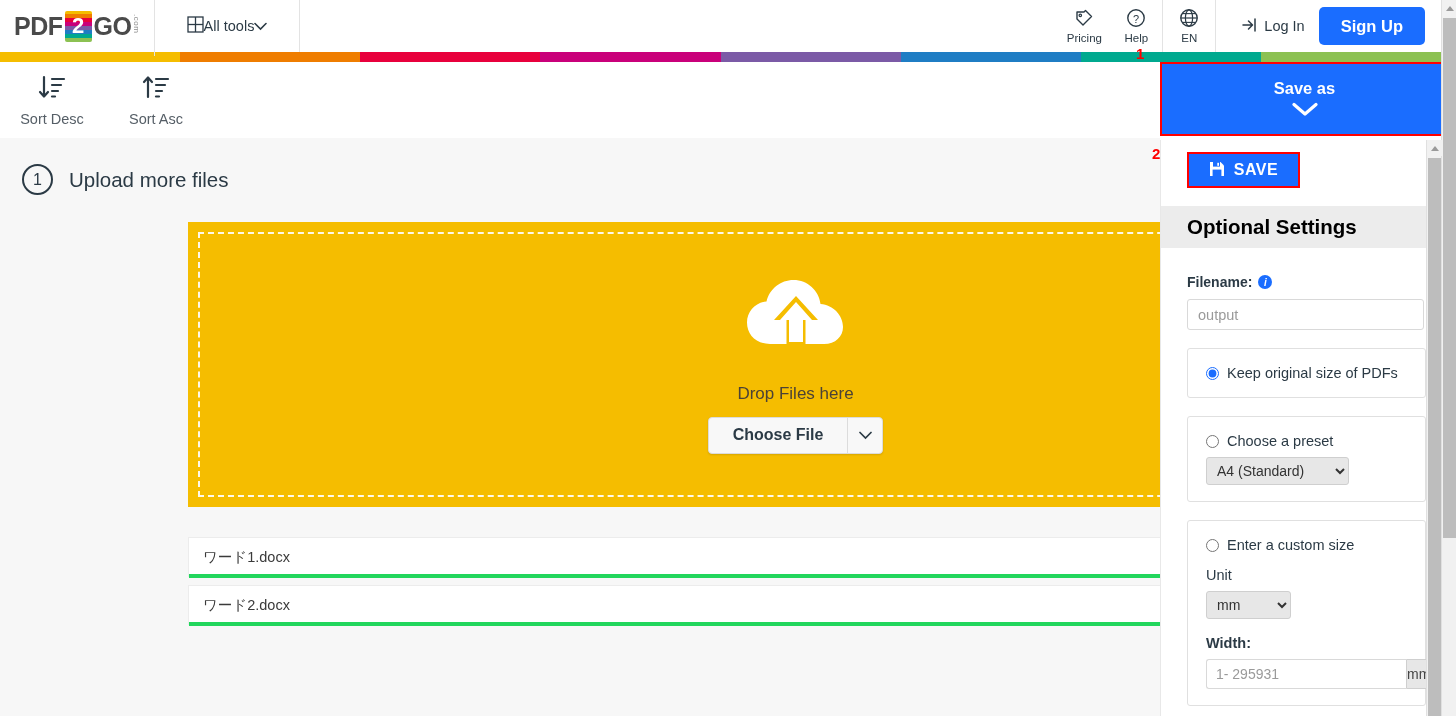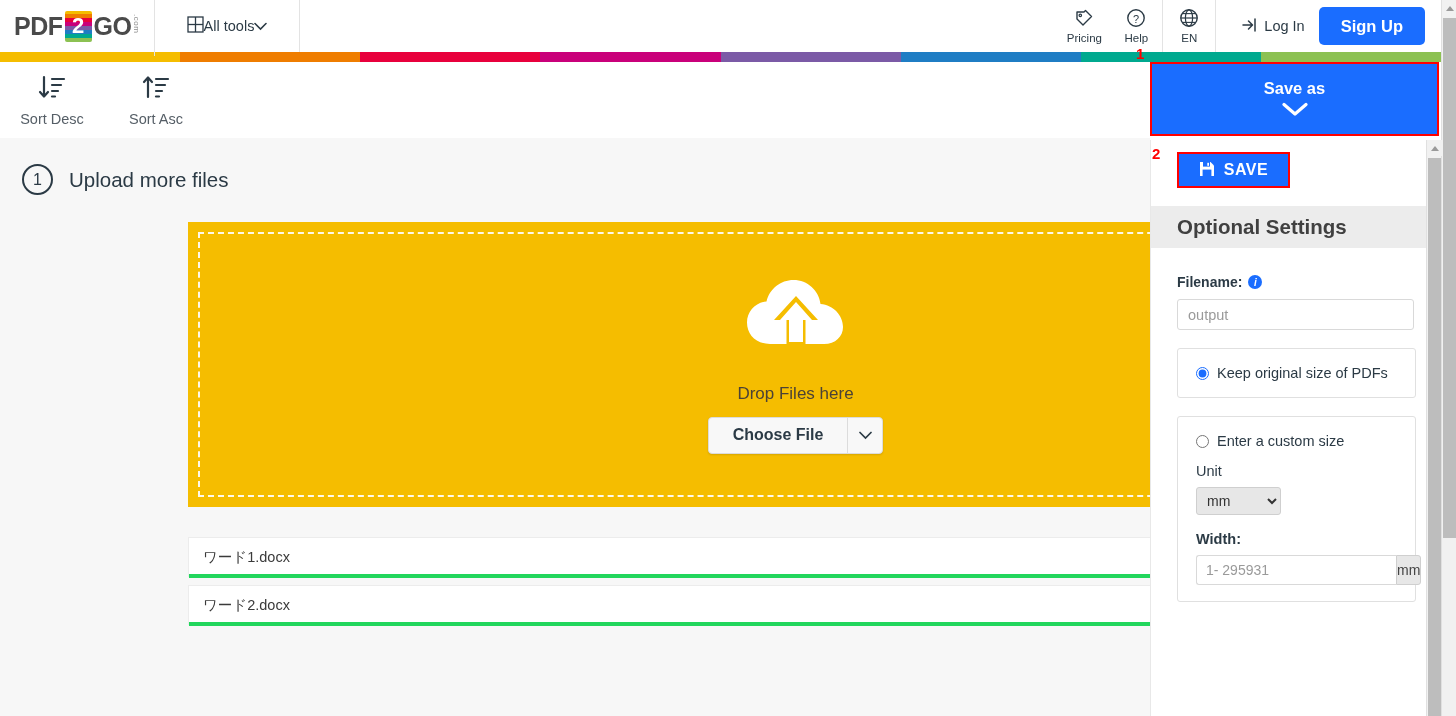--- a/index.html
+++ b/index.html
@@ -133,21 +133,21 @@
     font-size: 14px; color: #777; background: #f2f2f2; padding: 3px 8px;
     border-radius: 3px; margin-right: 8px;
   }
   .file-act {
     width: 26px; height: 26px; display: flex; align-items: center; justify-content: center;
     cursor: pointer;
   }
 
   
   .rpanel {
-    position: absolute; top: 58px; right: 15px; width: 291px; bottom: 0;
+    position: absolute; top: 58px; right: 5px; width: 291px; bottom: 0;
     background: #fff; z-index: 20;
   }
   .saveas-btn {
     position: absolute; top: 4px; left: 0; width: 289px; height: 74px;
     background: #1a6dff; border: 2px solid #ff0000; color: #fff;
     display: flex; flex-direction: column; align-items: center; justify-content: center;
     gap: 4px; cursor: pointer; font-family: inherit;
   }
   .saveas-btn .lbl { font-size: 16.5px; font-weight: bold; }
   .marker {
@@ -160,21 +160,21 @@
   }
   .save-btn {
     margin: 12px 0 0 26px; width: 113px; height: 36px; background: #1a6dff;
     border: 2px solid #ff0000; color: #fff; display: flex; align-items: center;
     justify-content: center; gap: 9px; cursor: pointer; font-family: inherit;
   }
   .save-btn .lbl { font-size: 16px; font-weight: bold; letter-spacing: 0.5px; }
   .opt-head {
     margin-top: 18px; height: 42px; background: #ececec;
     display: flex; align-items: center; padding-left: 26px;
-    font-size: 20.5px; font-weight: bold; color: #404040;
+    font-size: 20.5px; font-weight: bold; color: #000000;
   }
   .opt-body { padding: 26px 26px 0 26px; }
   .fname-lbl {
     font-size: 14px; font-weight: bold; color: #2b3a45;
     display: flex; align-items: center; gap: 6px;
   }
   .info-dot {
     width: 14px; height: 14px; border-radius: 50%; background: #1a6dff;
     color: #fff; font-size: 10px; font-weight: bold; display: flex;
     align-items: center; justify-content: center; font-style: italic;
@@ -449,20 +449,29 @@
         </div>
         <input class="fname-input" type="text" placeholder="output" style="">
 
         <div class="opt-card">
           <label class="radio-row">
             <input type="radio" name="sizeopt" checked="" style="">
             <span class="lbl">Keep original size of PDFs</span>
           </label>
         </div>
 
+        <div class="opt-card">
+          <label class="radio-row">
+            <input type="radio" name="sizeopt" style="">
+            <span class="lbl">Choose a preset</span>
+          </label>
+          <select class="mini-select" style="width:143px">
+            <option>A4 (Standard)</option>
+          </select>
+        </div>
 
         <div class="opt-card">
           <label class="radio-row">
             <input type="radio" name="sizeopt" style="">
             <span class="lbl">Enter a custom size</span>
           </label>
           <div class="sel-lbl">Unit</div>
           <select class="mini-select" style="width:85px">
             <option>mm</option>
           </select>

